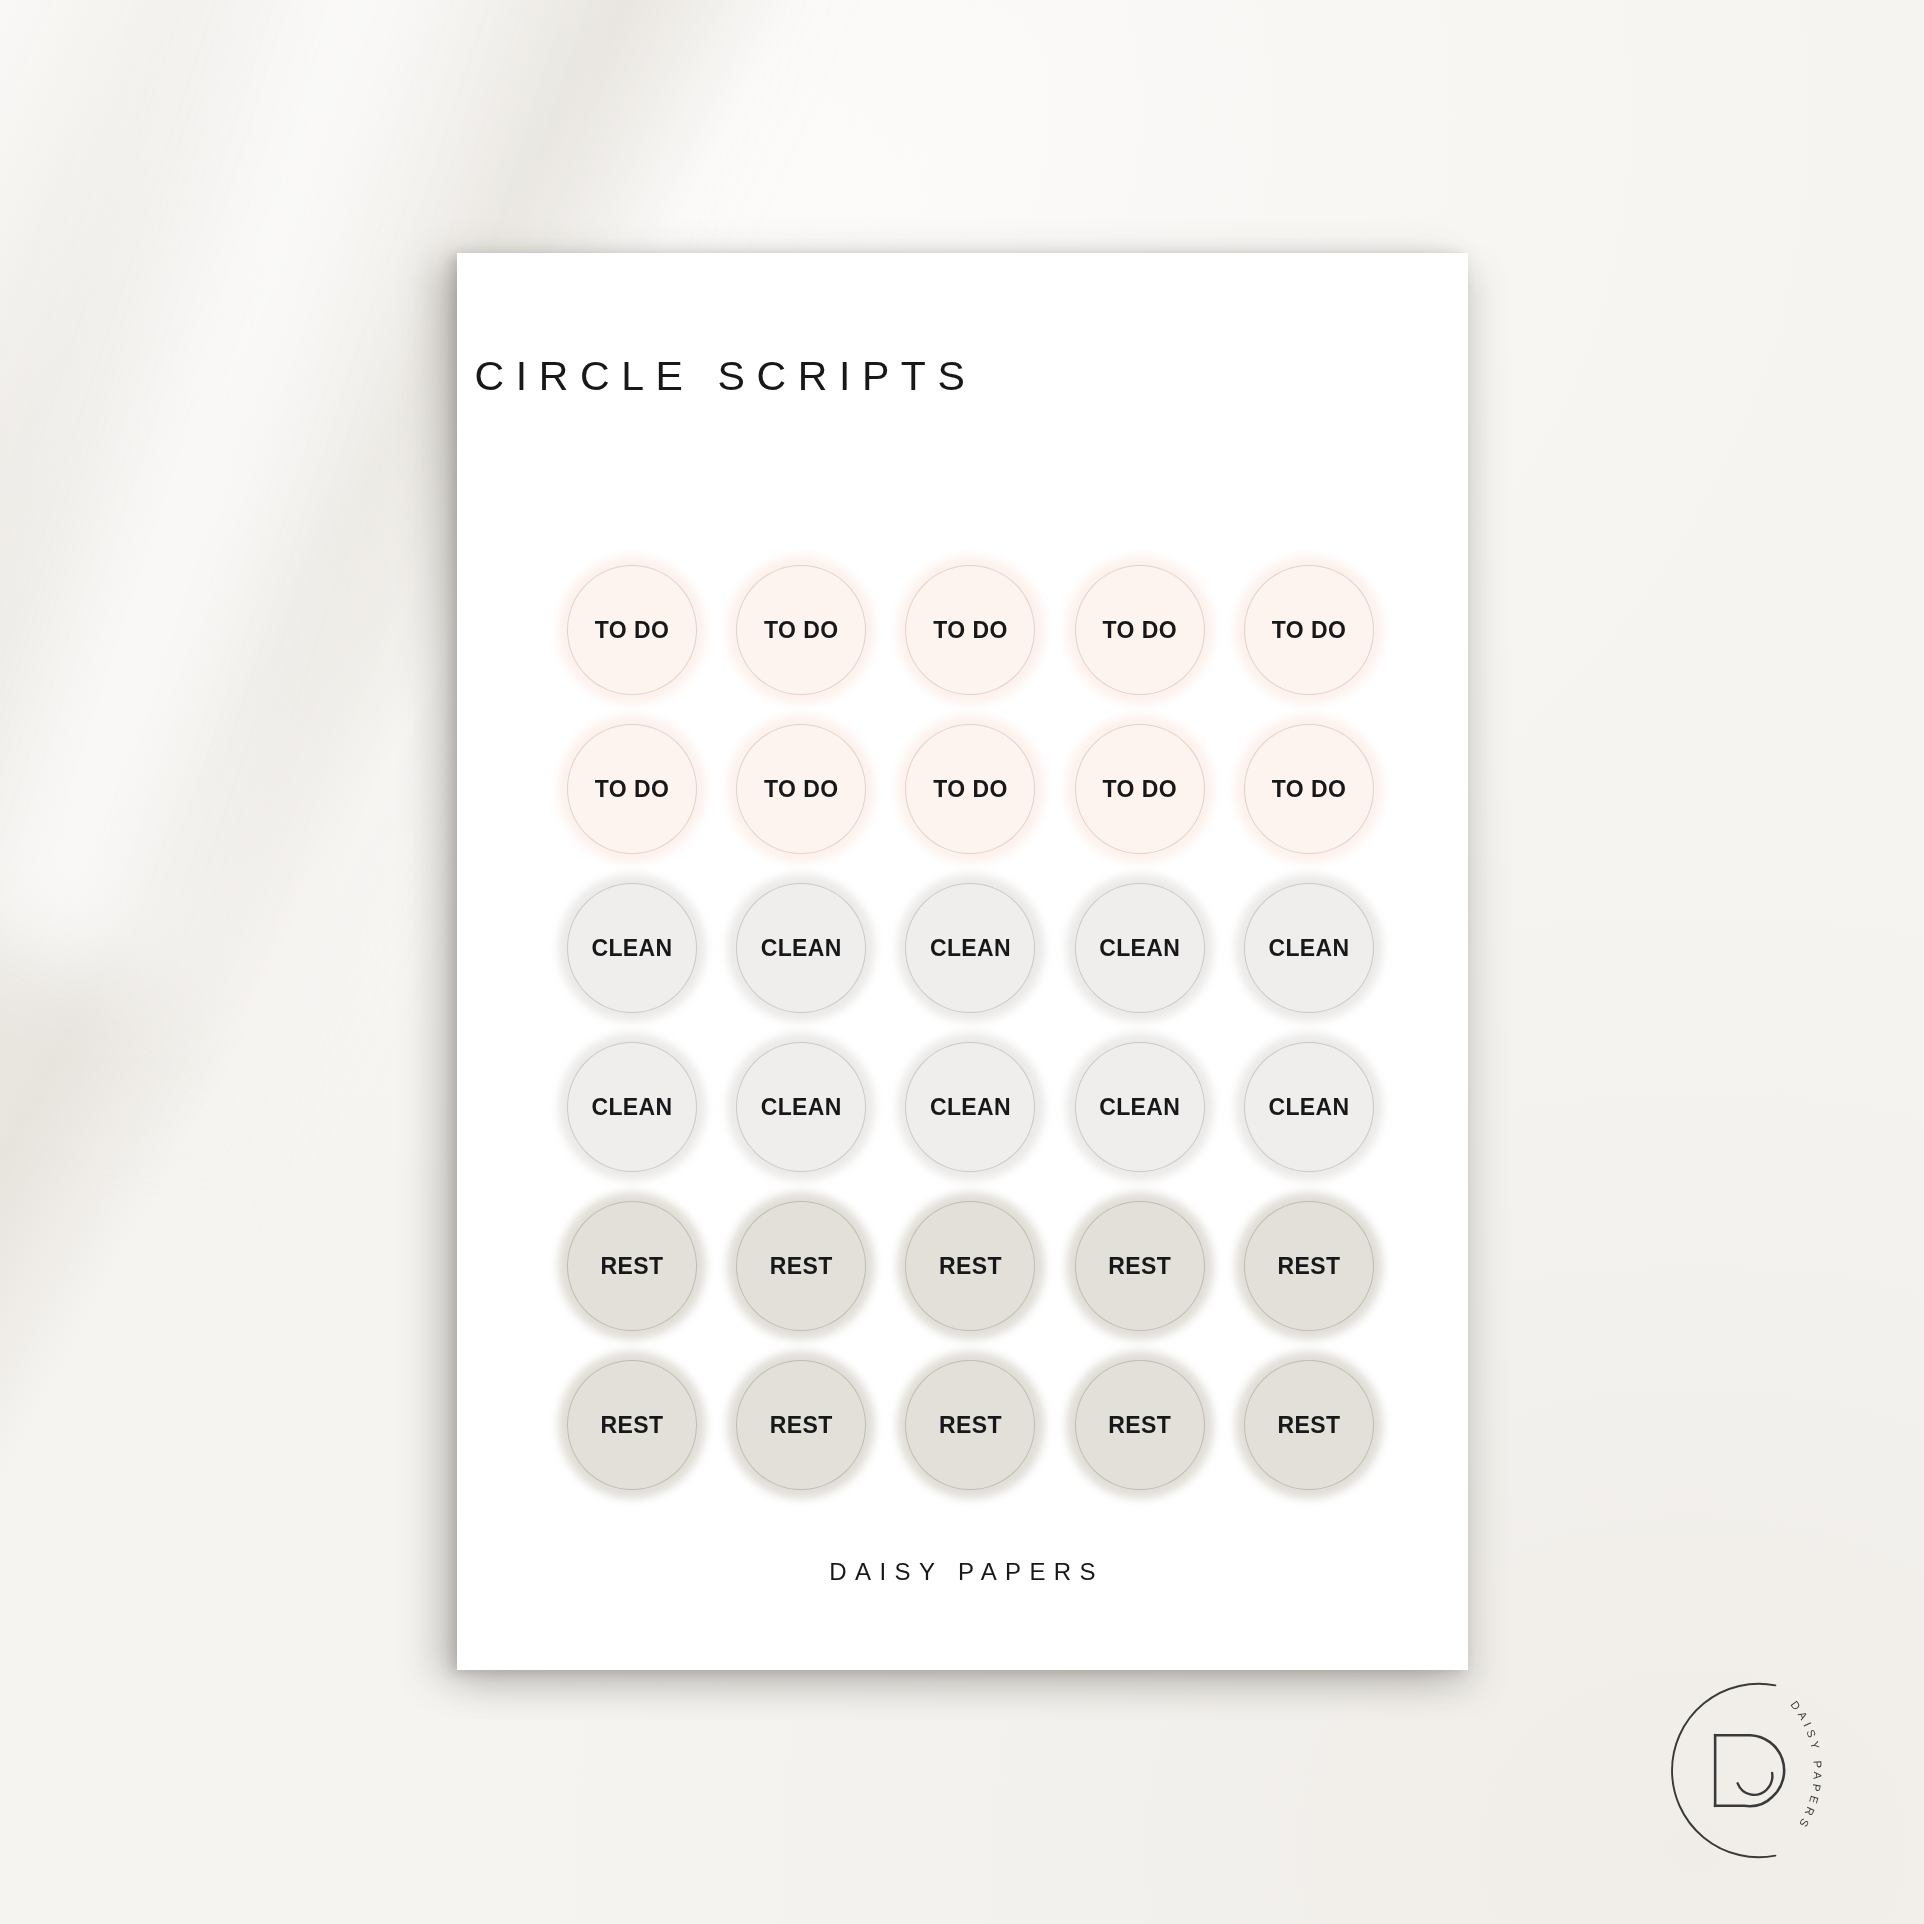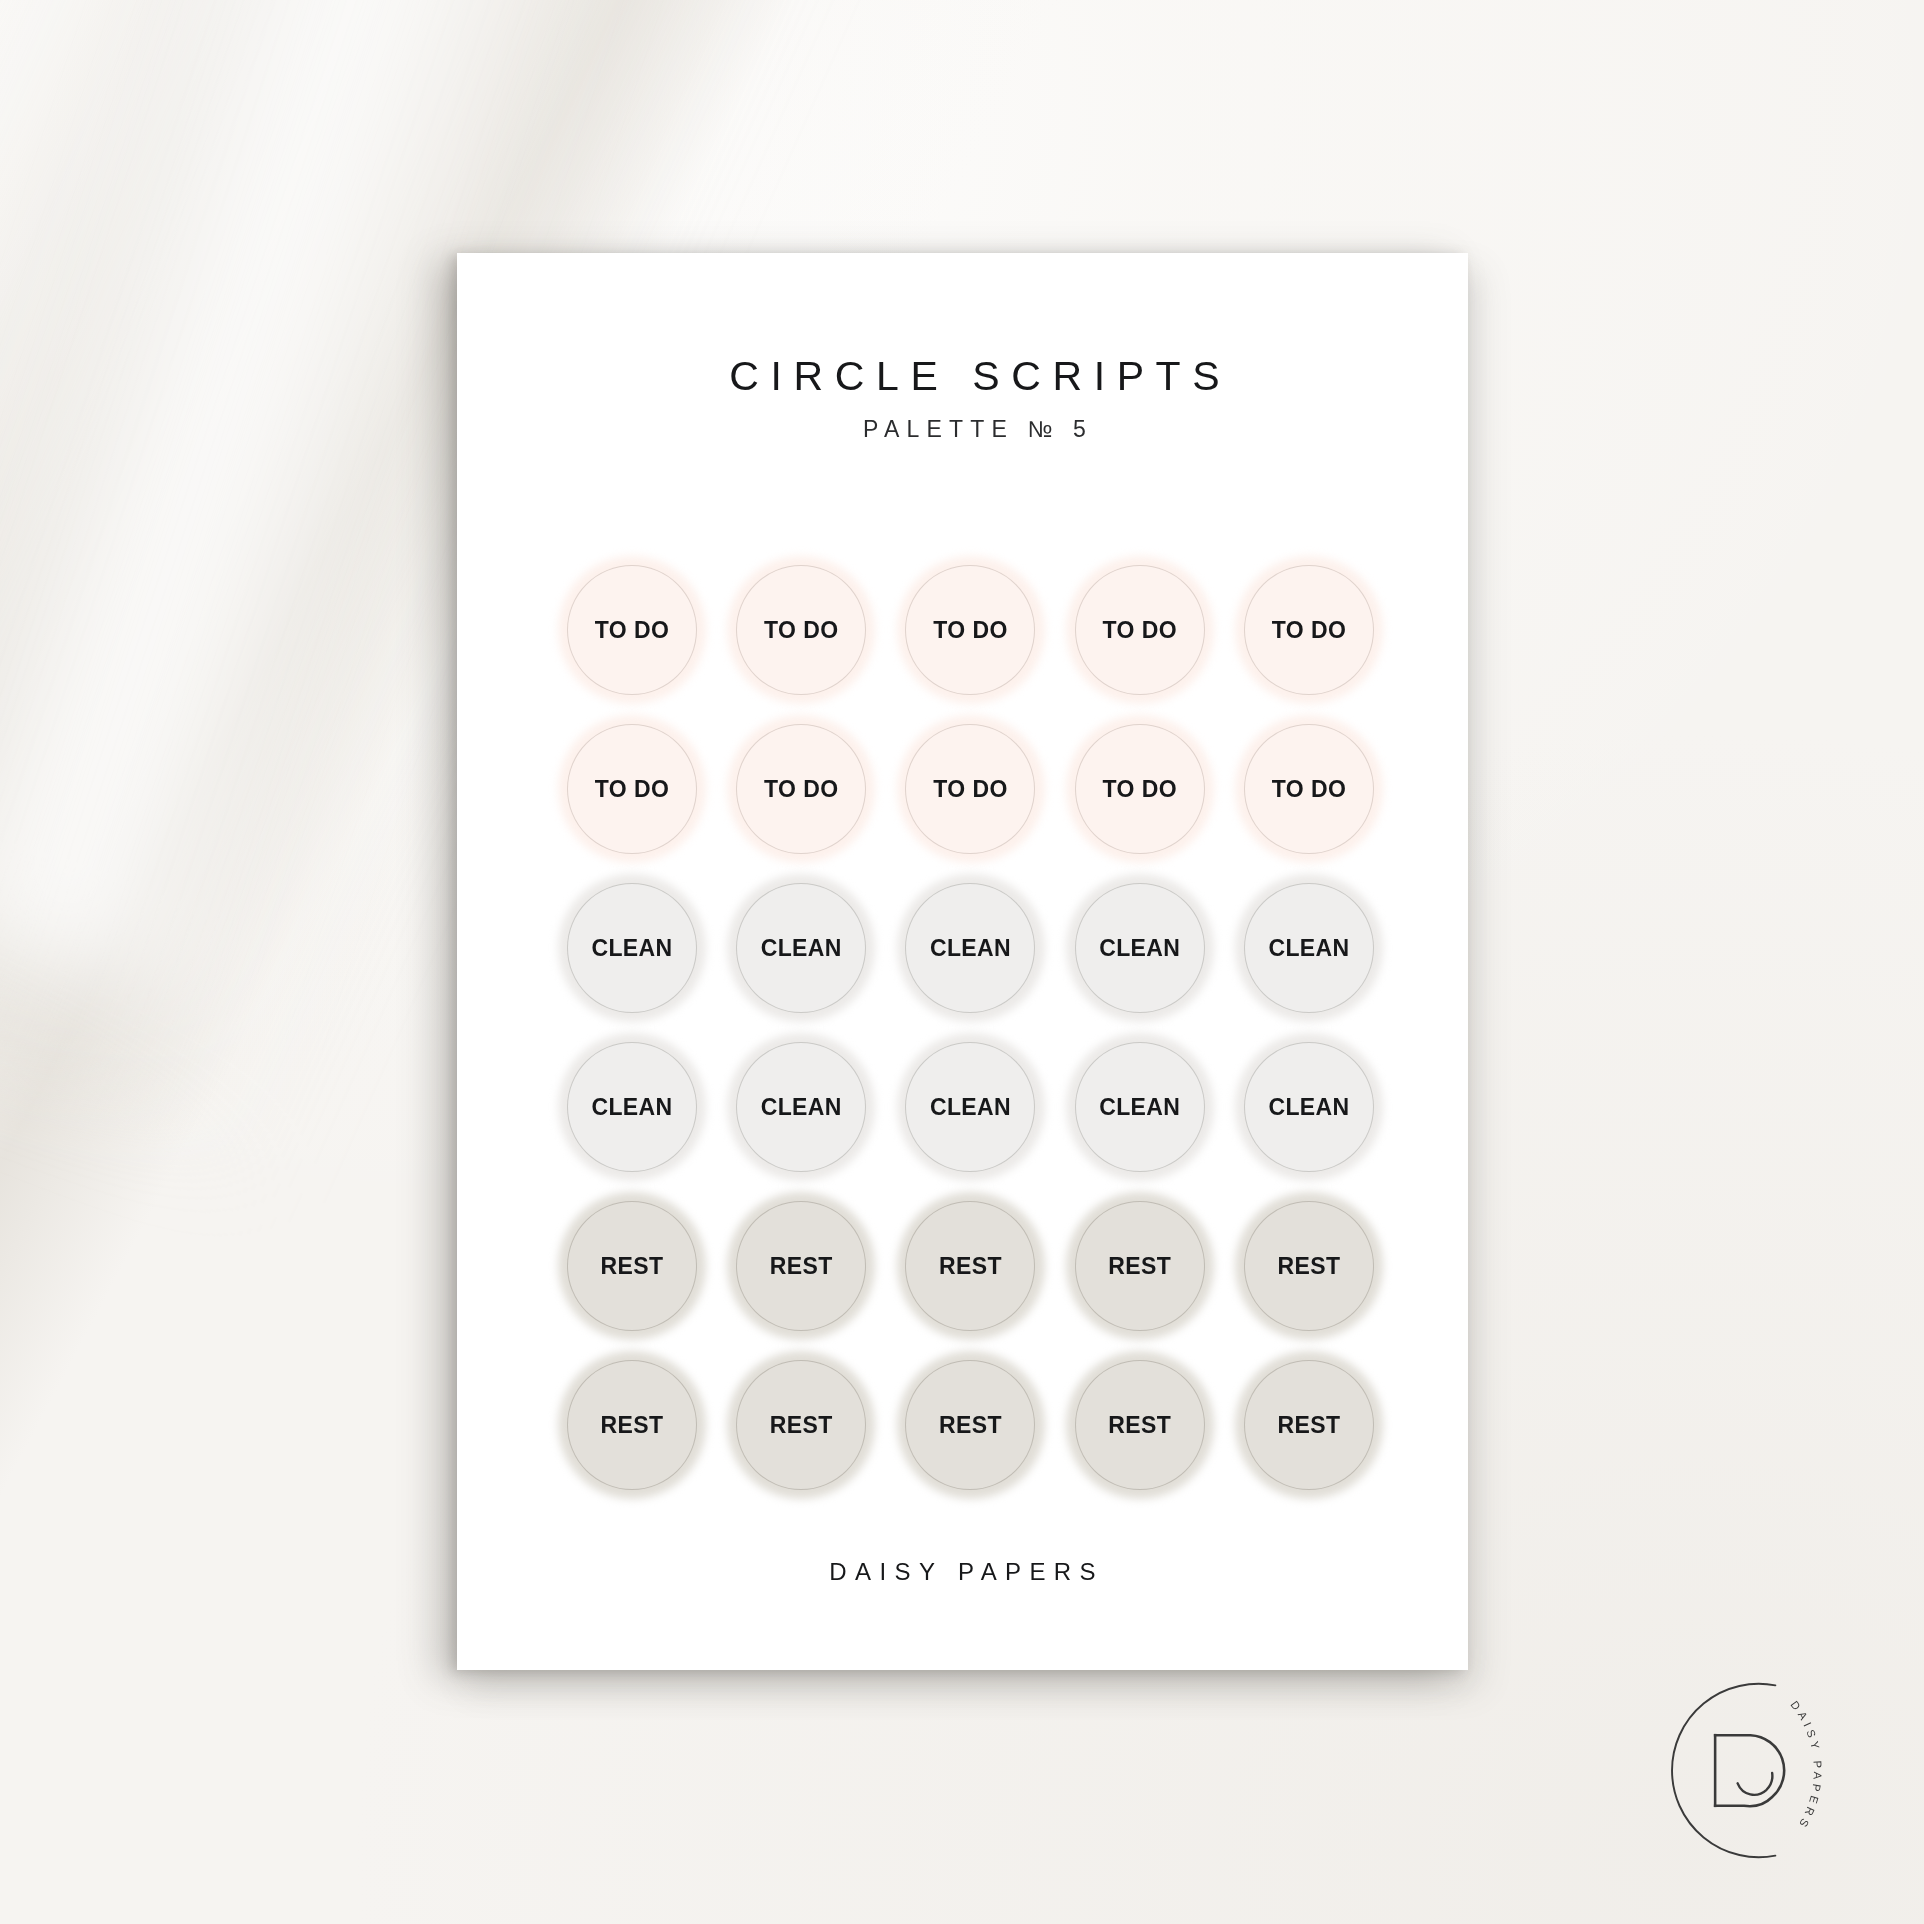--- a/index.html
+++ b/index.html
@@ -83,24 +83,24 @@
     box-shadow:
       -21px 8px 35px rgba(90,86,80,0.30),
       -4.8px 2.4px 11.2px rgba(90,86,80,0.22),
       11.2px 17.6px 32px rgba(90,86,80,0.16);
     z-index: 2;
   }
 
   
   .sheet-header {
     position: absolute;
-    left: 12px;
+    left: 6px;
     top: 103px;
     width: 100%;
-    text-align: center;
+    text-align: left;
   }
   .sheet-title {
     font-family: "Liberation Sans", sans-serif;
     font-size: 41px;
     font-weight: 400;
     letter-spacing: 11.6px;
     color: #17181a;
     line-height: 1;
     text-indent: 11.6px;
     white-space: nowrap;
@@ -212,21 +212,20 @@
 </style>
 </head>
 <body>
 
 <div id="scene">
 
   <div id="sheet">
 
     <div class="sheet-header">
       <div class="sheet-title">CIRCLE SCRIPTS</div>
-      <div class="sheet-subtitle">PALETTE № 5</div>
     </div>
 
     <div id="grid">
         <div class="sticker-row">
           <div class="sticker pal-todo">
             <div class="halo"></div>
             <div class="disc"></div>
             <div class="label">TO DO</div>
           </div>
           <div class="sticker pal-todo">

